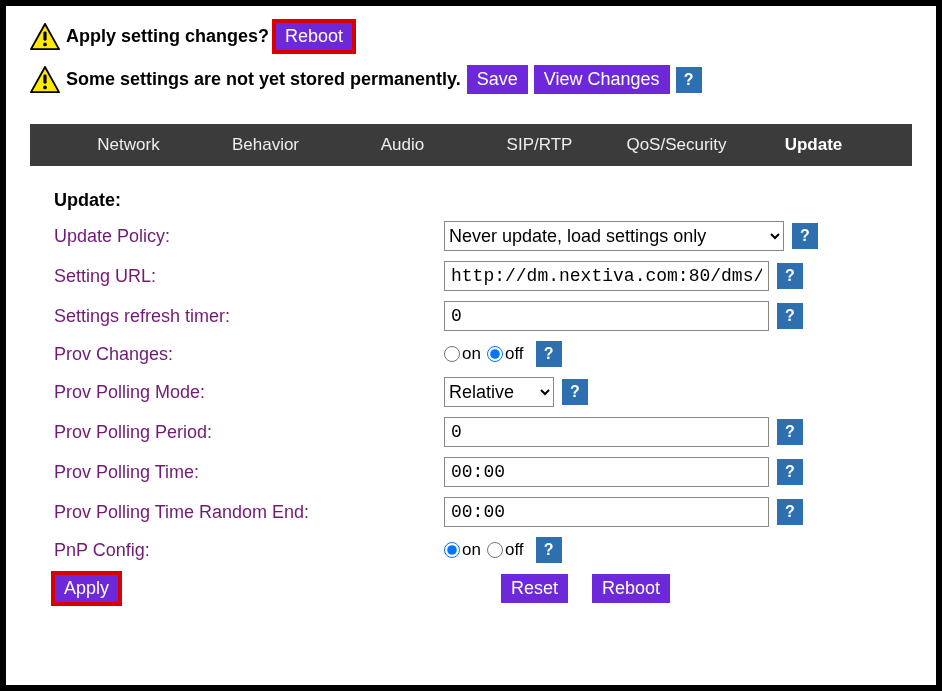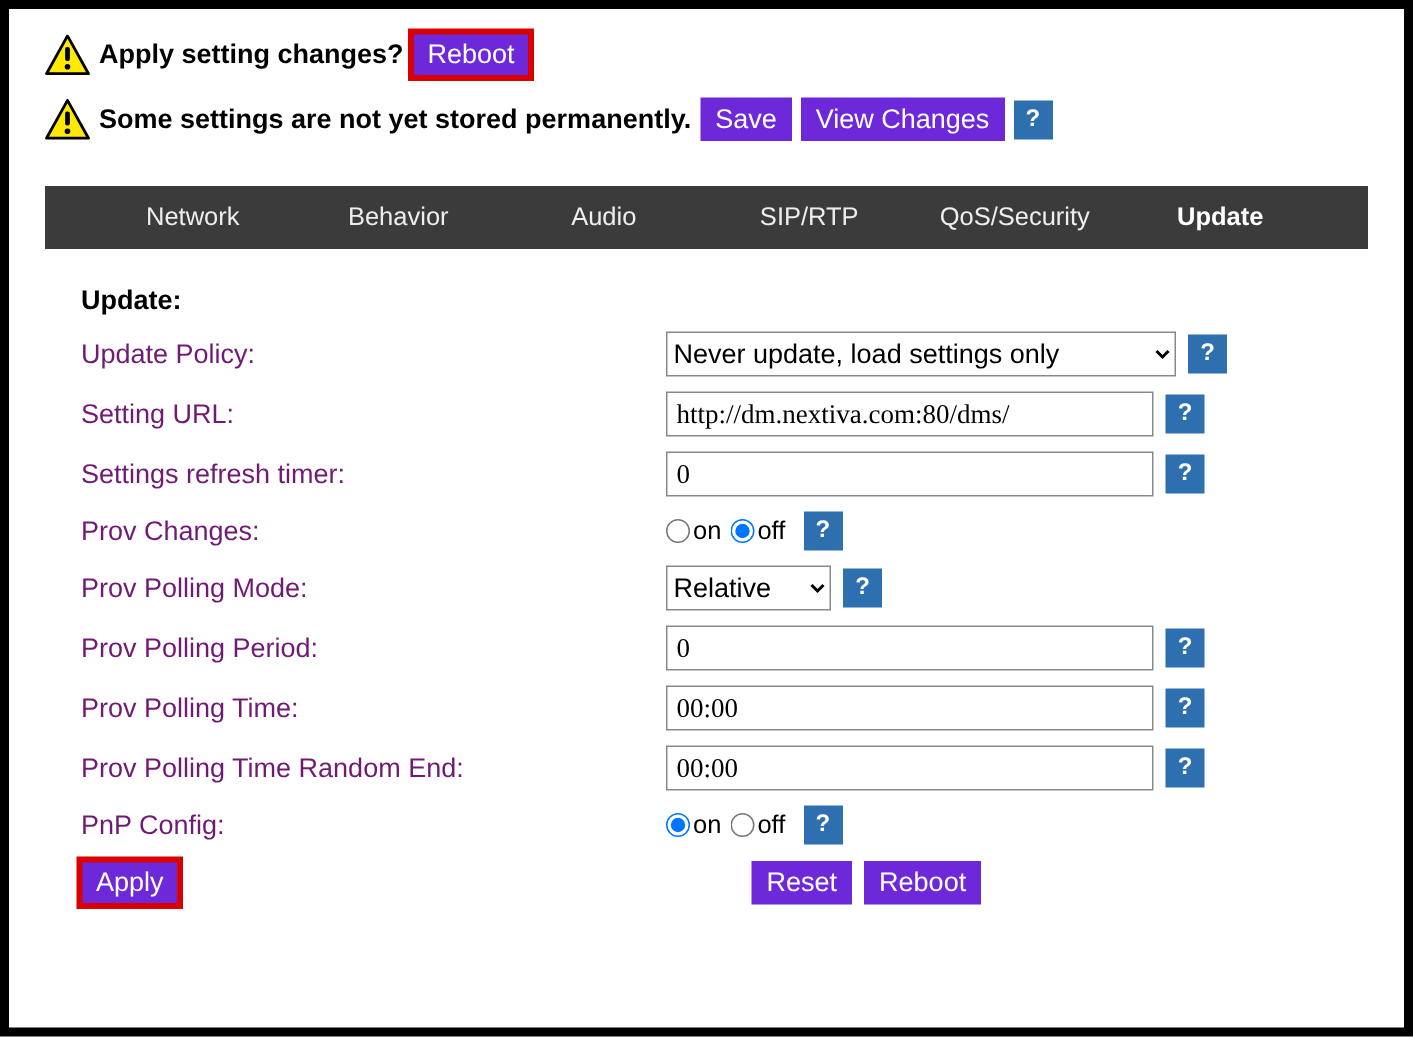--- a/index.html
+++ b/index.html
@@ -102,21 +102,21 @@
     select {
       font-family: inherit;
       font-size: 18px;
       height: 30px;
       border: 1px solid #888;
       background: #fff;
     }
     .select-policy { width: 340px; }
     .select-mode { width: 110px; }
     input[type=text] {
-      font-family: Liberation Serif, serif;
+      font-family: Liberation Mono, monospace;
       font-size: 18px;
       height: 30px;
       border: 1px solid #888;
       padding: 0 6px;
     }
     .inp-long { width: 325px; }
     .radio-group {
       display: flex;
       align-items: center;
       gap: 2px;
@@ -130,21 +130,21 @@
     .bottom-actions {
       display: flex;
       gap: 40px;
       margin-top: 11px;
       align-items: center;
     }
     .bottom-left {}
     .bottom-right {
       margin-left: 342px;
       display: flex;
-      gap: 8px;
+      gap: 24px;
     }
   </style>
 </head>
 <body>
 
 <div class="page">
 
   <div class="alert-row">
     <span class="warn-icon">
       <svg viewBox="0 0 32 30" width="30" height="28">

